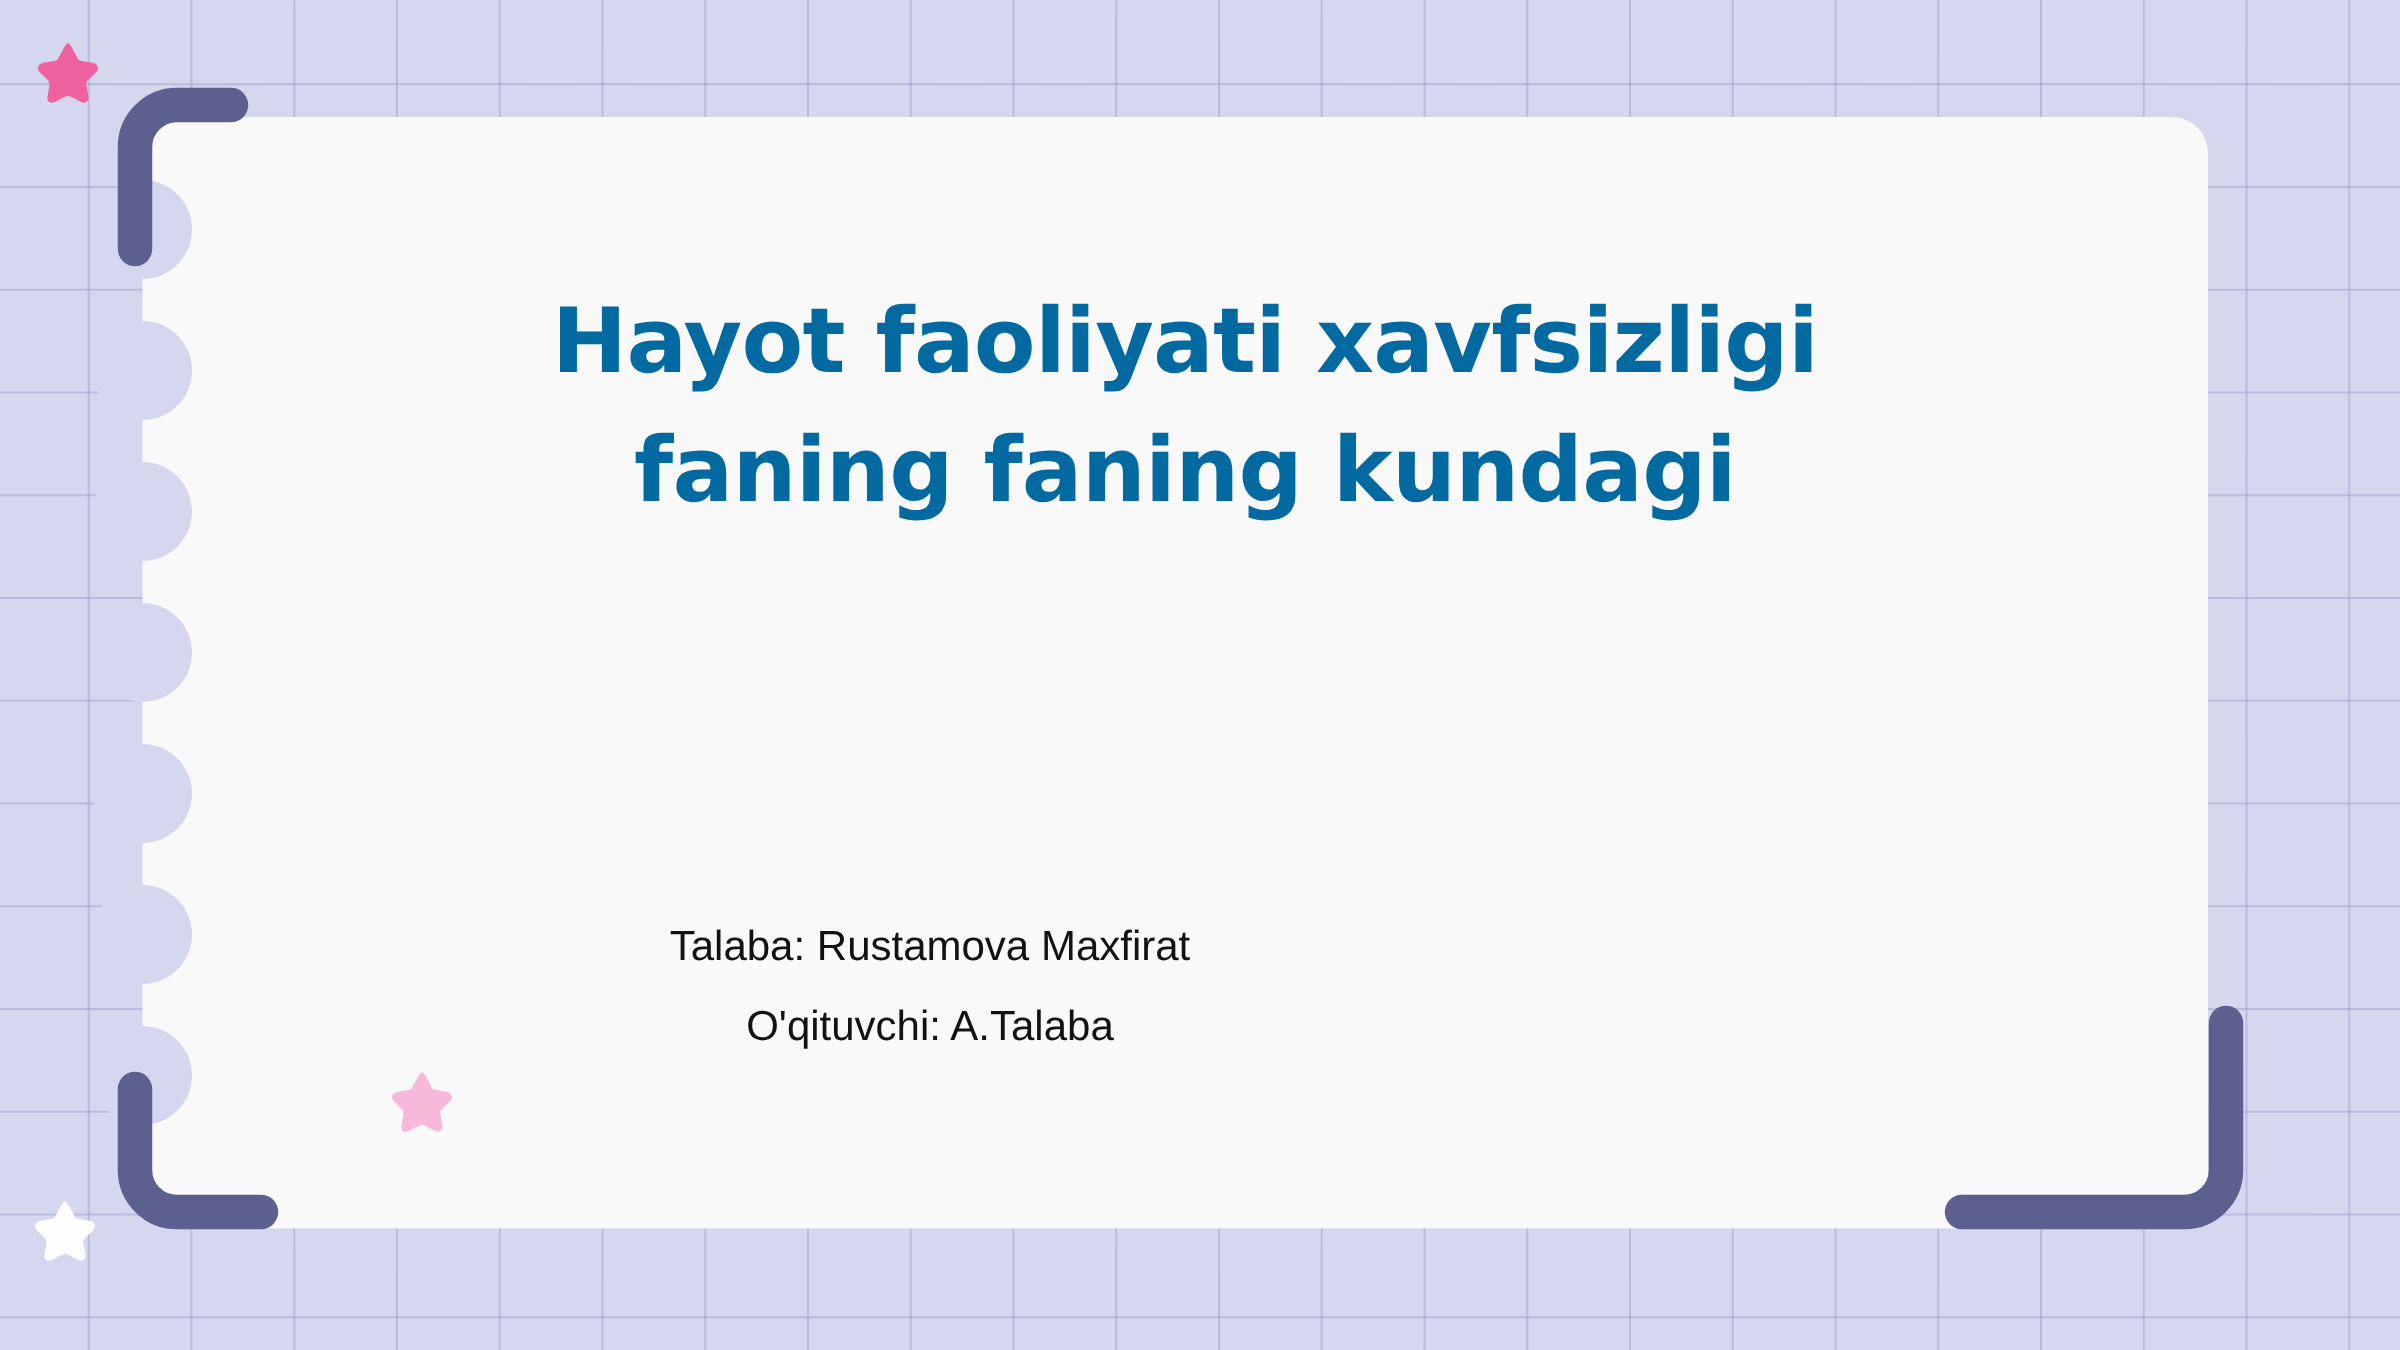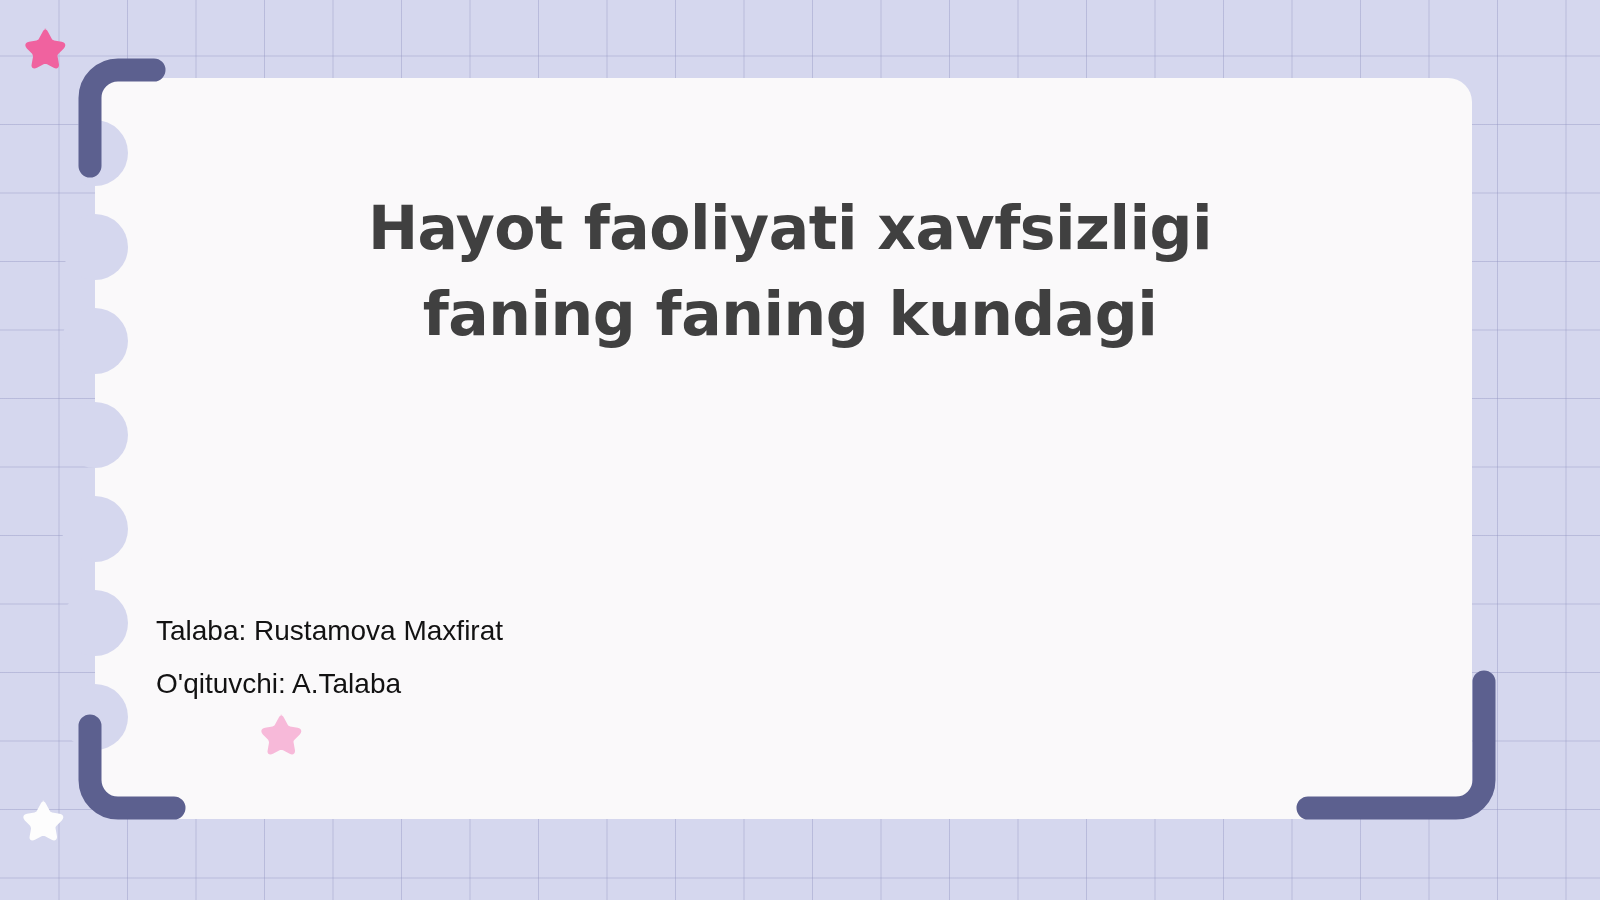--- a/index.html
+++ b/index.html
@@ -91,35 +91,35 @@
   .star-mid{ left: 258px; top: 712px; width: 44px; height: 44px; }
 
   
   .title {
     position: absolute;
     z-index: 4;
     left: 300px;
     top: 185px;
     width: 980px;
     text-align: center;
-    color: #404040;
+    color: #0369a1;
     font-family: "DejaVu Sans", "Liberation Sans", sans-serif;
     font-weight: bold;
     font-size: 60px;
     line-height: 86px;
     letter-spacing: -0.5px;
   }
 
   .subtitle-block {
     position: absolute;
     z-index: 4;
-    left: 156px;
+    left: 170px;
     top: 604px;
     width: 900px;
-    text-align: left;
+    text-align: center;
   }
   .subtitle-line {
     color: #121212;
     font-family: "Liberation Sans", sans-serif;
     font-weight: normal;
     font-size: 28px;
     line-height: 53px;
     white-space: nowrap;
   }
 </style>

